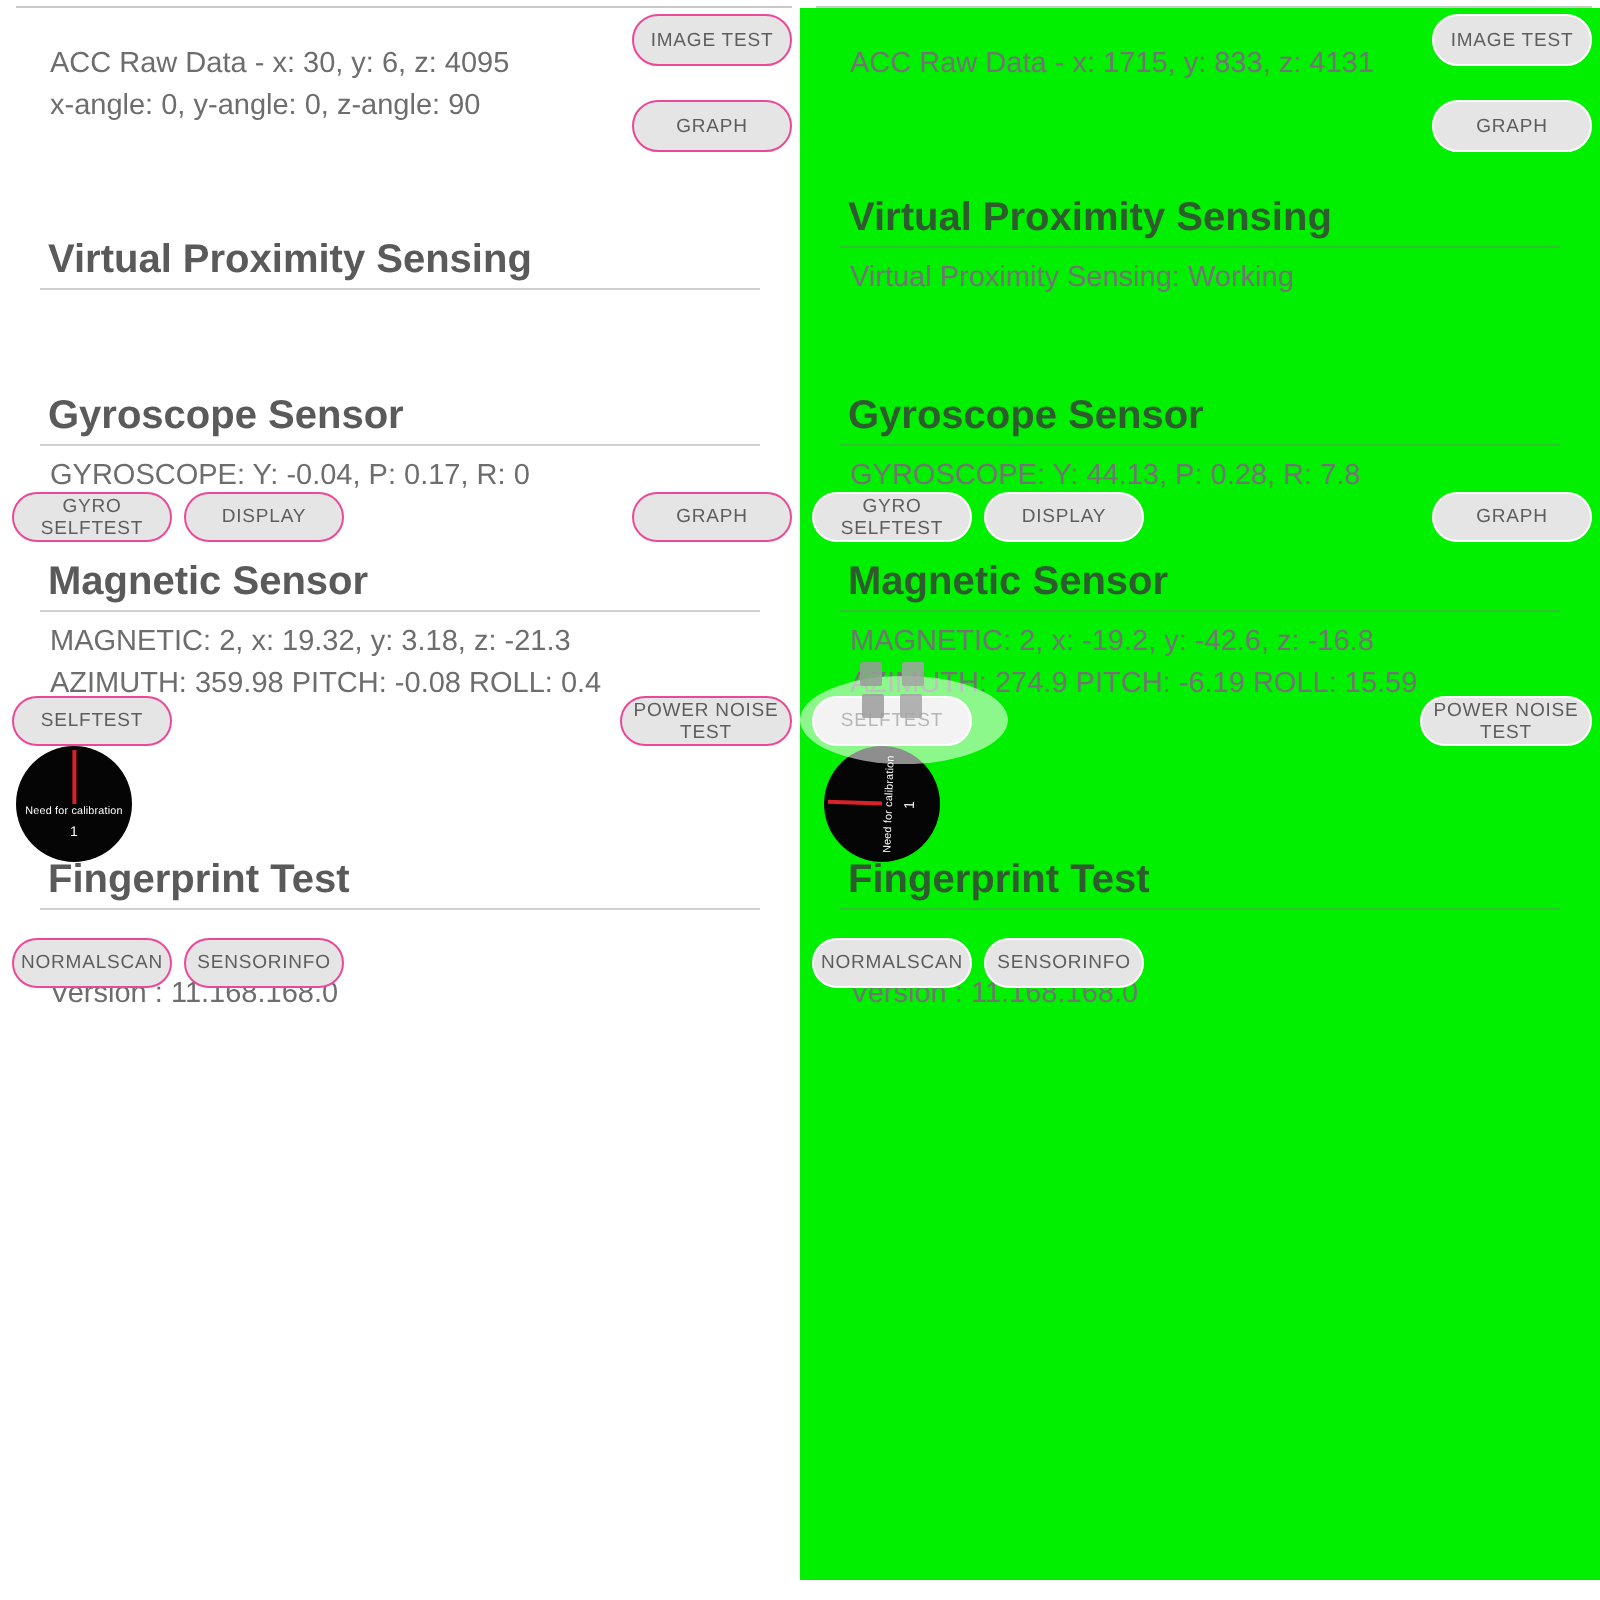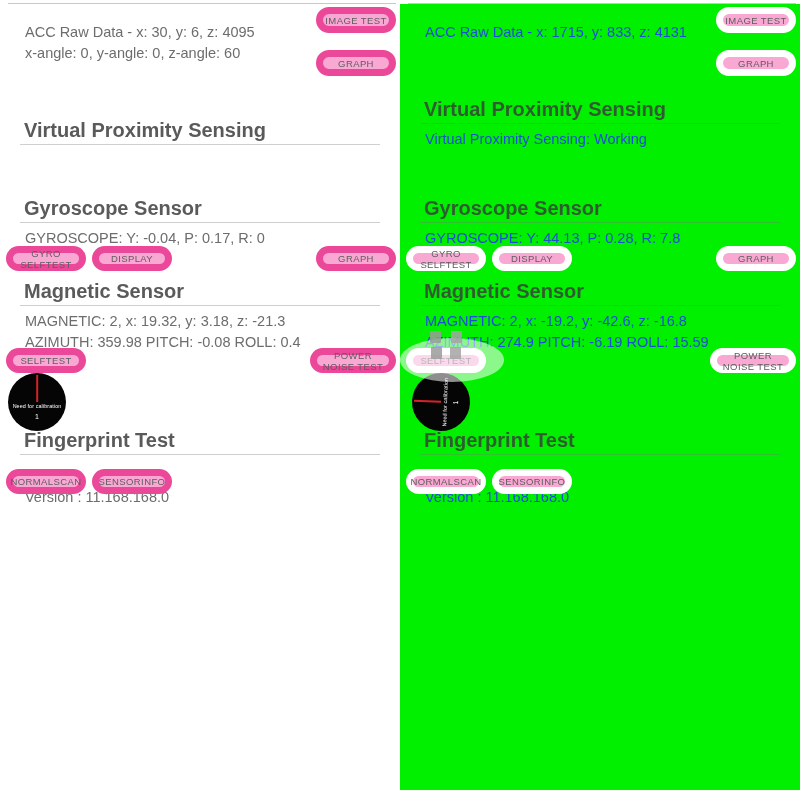--- a/index.html
+++ b/index.html
@@ -56,21 +56,21 @@
 
   
   .datatext {
     color: #6d6d6d;
     font-size: 14.5px;
     line-height: 21px;
     padding-left: 13px;
     white-space: nowrap;
   }
   .panel.right .datatext {
-    color: #1d4ed8;
+    color: #737373;
   }
 
   
   .sect-head {
     color: #5a5a5a;
     font-size: 20px;
     font-weight: bold;
     padding-left: 12px;
     line-height: 20px;
   }
@@ -83,22 +83,22 @@
     margin: 4px 8px 0 8px;
   }
   .panel.right .sect-rule {
     background: #2fc22f;
   }
 
   
   .btn {
     position: absolute;
     box-sizing: border-box;
-    background: #f9a8d4;
-    border: 7px solid #ec4899;
+    background: #e5e5e5;
+    border: 1px solid #ec4899;
     border-radius: 22px;
     color: #5d5d5d;
     font-size: 9.5px;
     letter-spacing: 0.4px;
     display: flex;
     align-items: center;
     justify-content: center;
     text-align: center;
     z-index: 5;
   }
@@ -172,21 +172,21 @@
 <body>
 
 <div class="screen">
 
   <div class="panel left">
     <div class="toprule"></div>
     <div class="content">
 
       <div style="height:10px"></div>
       <div class="datatext">ACC Raw Data - x: 30, y: 6, z: 4095</div>
-      <div class="datatext">x-angle: 0, y-angle: 0, z-angle: 60</div>
+      <div class="datatext">x-angle: 0, y-angle: 0, z-angle: 90</div>
 
       <div class="btn" style="left:316px; top:7px; width:80px; height:26px;">IMAGE TEST</div>
       <div class="btn" style="left:316px; top:50px; width:80px; height:26px;">GRAPH</div>
 
       <div style="height:56px"></div>
       <div class="sect-head">Virtual Proximity Sensing</div>
       <div class="sect-rule"></div>
       <div style="height:5px"></div>
 
       <div style="height:48px"></div>

